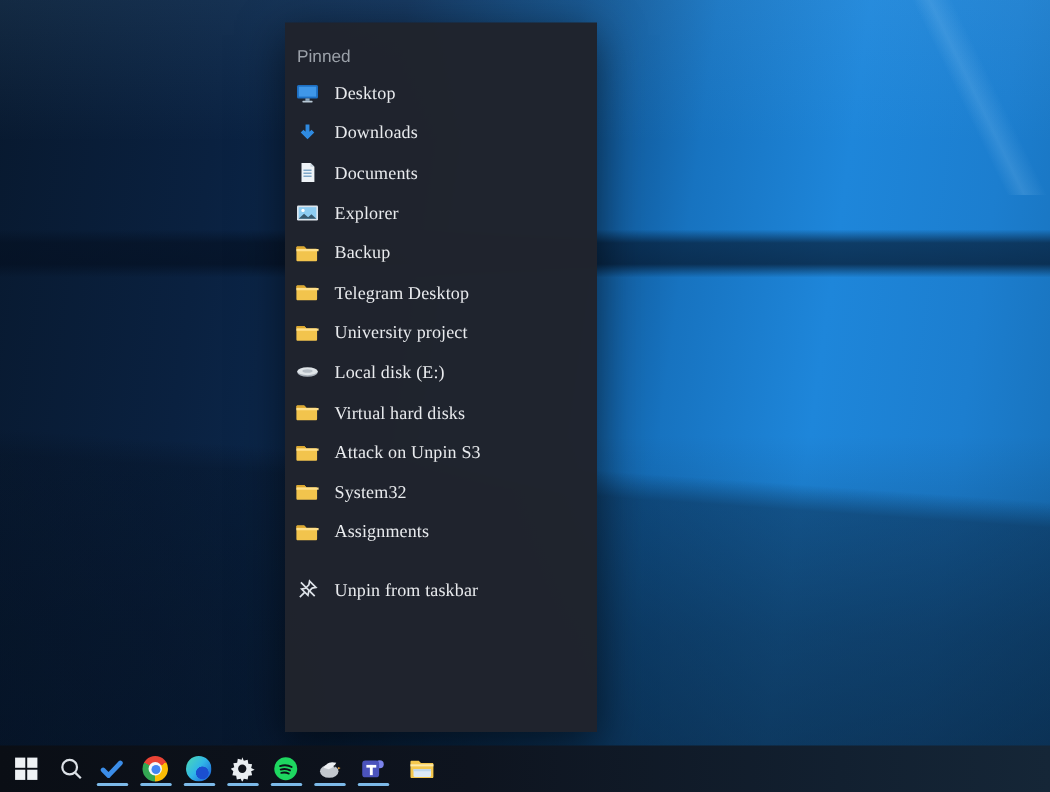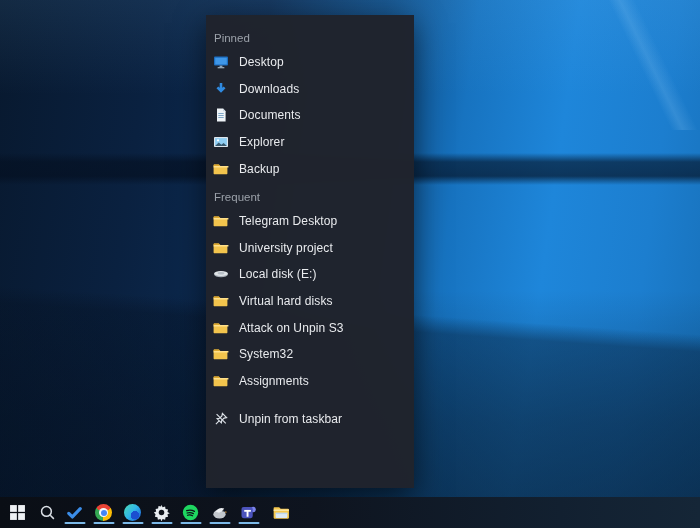--- a/index.html
+++ b/index.html
@@ -10,27 +10,27 @@
   .wp{position:absolute;inset:0;}
   .wp-base{background:linear-gradient(98deg,#08192f 0%,#0a2140 20%,#0c2a50 35%,#0f4c85 50%,#1773c0 62%,#1e86da 75%,#1c7ecf 88%,#176fb7 100%);}
   .wp-vert{background:linear-gradient(to bottom,rgba(120,190,240,0.10) 0%,rgba(0,0,0,0) 18%,rgba(0,0,0,0) 55%,rgba(3,12,24,0.30) 80%,rgba(3,12,24,0.45) 100%);}
   .wp-band{position:absolute;left:0;right:0;top:153px;height:32px;background:linear-gradient(to bottom,rgba(4,15,32,0) 0%,rgba(4,15,32,0.62) 28%,rgba(4,15,32,0.68) 72%,rgba(4,15,32,0) 100%);}
   .wp-shade{background:linear-gradient(184deg,rgba(0,0,0,0) 58%,rgba(5,18,36,0.38) 61%,rgba(5,18,36,0.42) 100%);}
   .wp-beam{position:absolute;top:0;right:0;width:320px;height:130px;background:linear-gradient(64deg,rgba(0,0,0,0) 76%,rgba(150,205,245,0.20) 79%,rgba(0,0,0,0) 83%);}
 
   
   .jumplist{position:absolute;left:190px;top:15px;width:208px;height:473px;
     background:rgba(32,36,45,0.985);box-shadow:0 8px 28px rgba(0,0,0,0.55);
-    padding:8px 0 2px 0;z-index:5;margin-left:16px;}
+    padding:8px 0 2px 0;z-index:5;}
   .jl-header{height:24px;line-height:26px;margin-top:2px;padding-left:8px;
     font-size:11.5px;color:#9ba1a9;}
   .jl-item{display:flex;align-items:center;height:26.6px;padding-left:7px;cursor:default;}
   .jl-ic{width:16px;height:16px;flex:0 0 16px;margin-right:10px;display:block;}
   .jl-ic svg{display:block;width:16px;height:16px;}
-  .jl-label{font-size:12px;color:#e9ebee;letter-spacing:.1px;white-space:nowrap;}
+  .jl-label{font-size:12px;color:#e9ebee;letter-spacing:.1px;white-space:nowrap;font-family:Liberation Serif, serif;}
   .jl-gap{height:12px;}
 
   
   .taskbar{position:absolute;left:0;right:0;bottom:0;height:31px;z-index:6;
     background:linear-gradient(to right,#0a0e15 0%,#0e141f 45%,#122030 80%,#152637 100%);
     display:flex;align-items:stretch;}
   .tb-btn{position:relative;display:flex;align-items:center;justify-content:center;
     border:none;background:transparent;padding:0;margin:0;cursor:default;}
   .tb-start{width:34px;}
   .tb-search{width:26px;}
@@ -111,21 +111,20 @@
       <div class="jl-item">
         <span class="jl-ic">
           <svg viewBox="0 0 16 16">
             <path d="M1.6 3.4h4.2l1.5 1.5h6.1c.7 0 1 .3 1 1v6.3c0 .7-.3 1-1 1H1.6c-.7 0-1-.3-1-1V4.4c0-.7.3-1 1-1z" fill="#f2c44d"></path>
             <path d="M1.6 3.4h4.2l1.5 1.5H.6v-.5c0-.7.3-1 1-1z" fill="#dca72e"></path>
             <rect x=".6" y="5" width="14.8" height="1.5" fill="#ffe08a"></rect>
           </svg>
         </span>
         <span class="jl-label">Backup</span>
       </div>
-      <div class="jl-header">Frequent</div>
       <div class="jl-item">
         <span class="jl-ic">
           <svg viewBox="0 0 16 16">
             <path d="M1.6 3.4h4.2l1.5 1.5h6.1c.7 0 1 .3 1 1v6.3c0 .7-.3 1-1 1H1.6c-.7 0-1-.3-1-1V4.4c0-.7.3-1 1-1z" fill="#f2c44d"></path>
             <path d="M1.6 3.4h4.2l1.5 1.5H.6v-.5c0-.7.3-1 1-1z" fill="#dca72e"></path>
             <rect x=".6" y="5" width="14.8" height="1.5" fill="#ffe08a"></rect>
           </svg>
         </span>
         <span class="jl-label">Telegram Desktop</span>
       </div>

